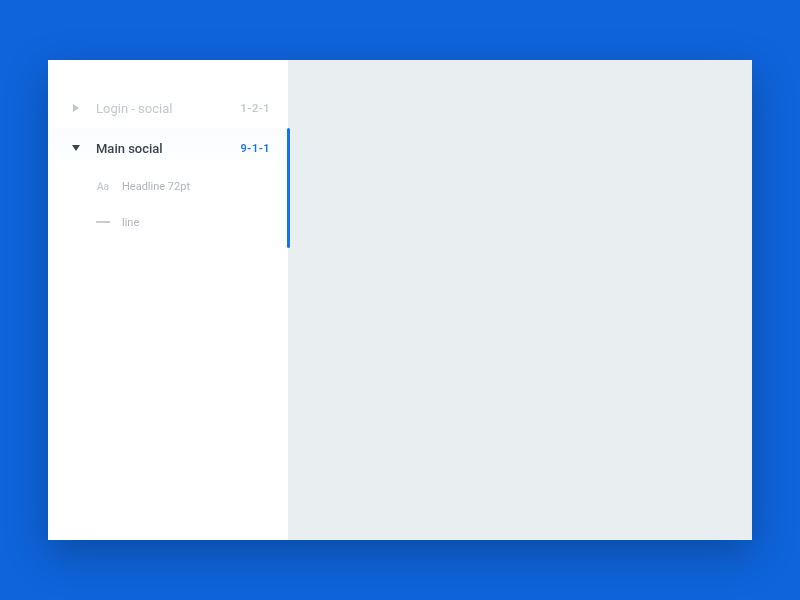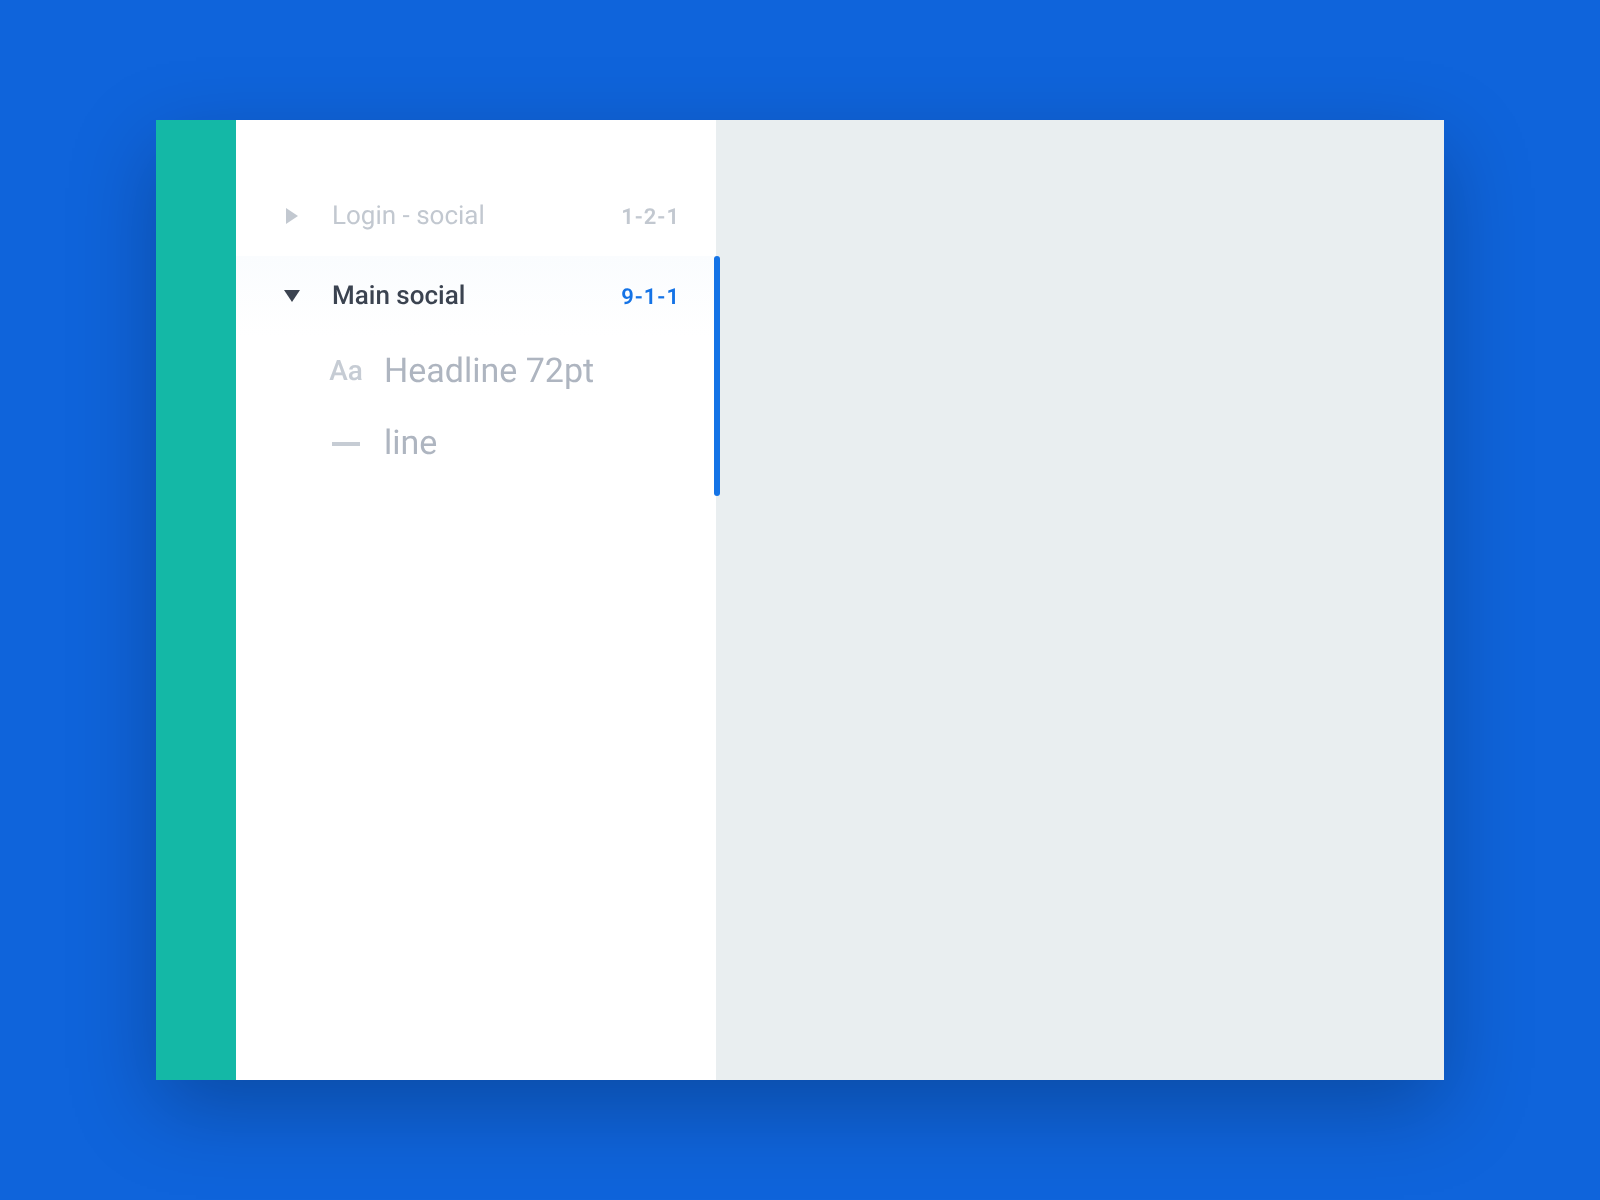--- a/index.html
+++ b/index.html
@@ -7,27 +7,26 @@
       width: 800px;
       height: 600px;
       background: #0f64db;
       display: flex;
       align-items: center;
       justify-content: center;
       font-family: -apple-system, BlinkMacSystemFont, "Segoe UI", Roboto, sans-serif;
       overflow: hidden;
     }
     .window {
-      width: 644px;
+      width: 704px;
       height: 480px;
-      background: #14b8a6;
+      background: #fdba74;
       box-shadow: 0 14px 40px rgba(0,0,0,0.25);
       display: flex;
       position: relative;
-      padding-left: 40px;
     }
     .sidebar {
       width: 240px;
       height: 100%;
       background: #ffffff;
       position: relative;
     }
     .sidebar-inner {
       padding-top: 28px;
     }
@@ -81,26 +80,26 @@
       padding-right: 18px;
       cursor: pointer;
     }
     .child-icon {
       width: 14px;
       height: 14px;
       display: flex;
       align-items: center;
       justify-content: center;
       color: #c6ccd4;
-      font-size: 14px;
+      font-size: 10px;
       font-weight: 500;
       flex-shrink: 0;
     }
     .child-label {
-      font-size: 17px;
+      font-size: 11px;
       color: #aeb5c0;
       margin-left: 12px;
     }
     .line-icon {
       width: 14px;
       height: 2px;
       border-top: 1px solid #c6ccd4;
       border-bottom: 1px solid #c6ccd4;
       display: block;
     }

